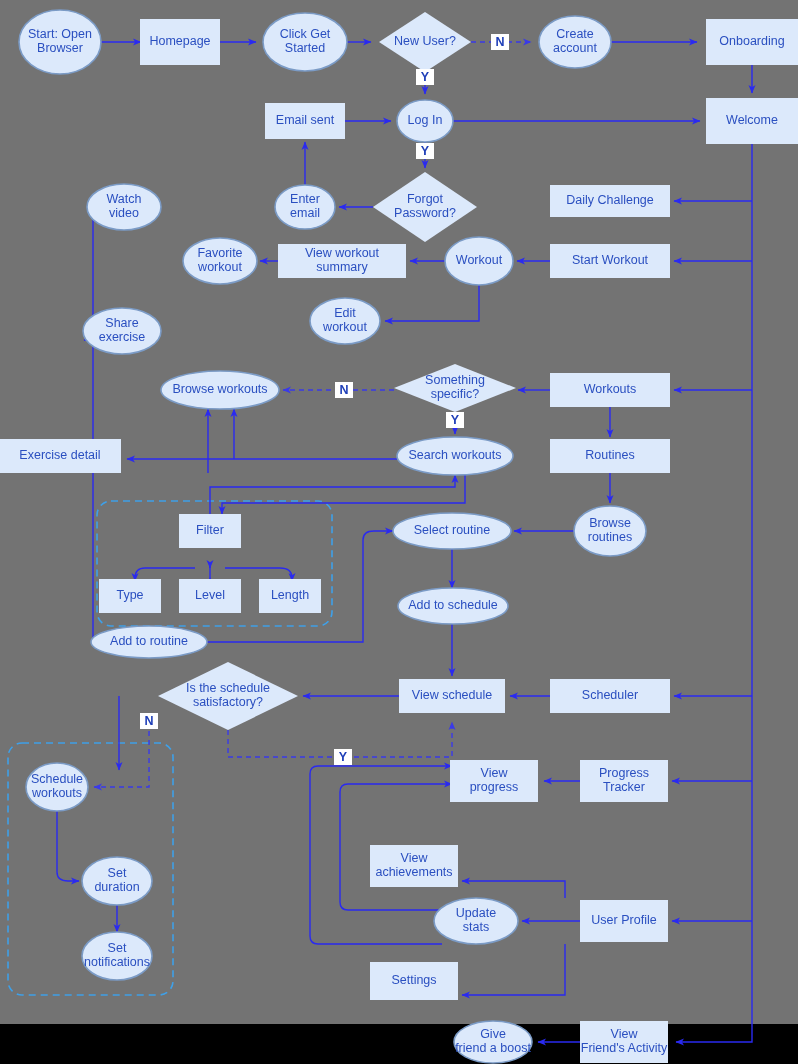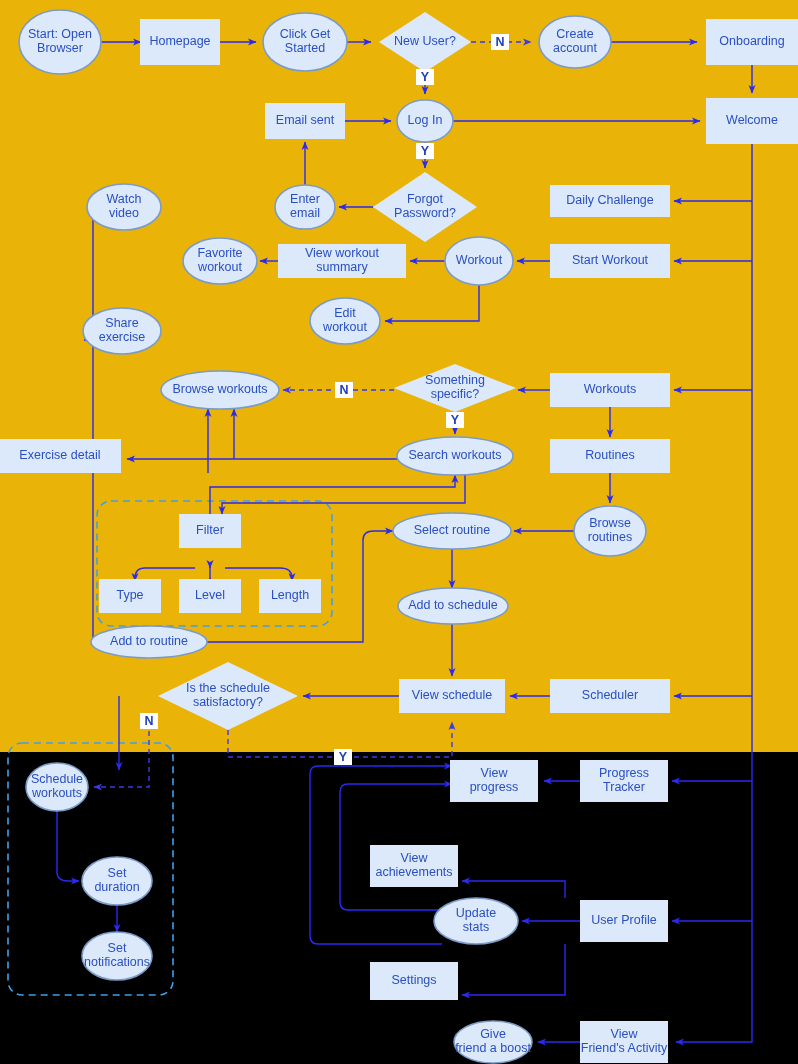--- a/index.html
+++ b/index.html
@@ -1,18 +1,18 @@
 <!DOCTYPE html>
 <html><head>
 <meta charset="utf-8">
 <style>
   html,body{margin:0;padding:0;background:#000;}
   body{width:798px;height:1064px;overflow:hidden;
        font-family:"Liberation Sans","DejaVu Sans",sans-serif;}
-  #canvas{position:relative;width:798px;height:752px;background:#eab308;}
+  #canvas{position:relative;width:798px;height:1024px;background:#737373;}
   svg{position:absolute;left:0;top:0;width:798px;height:1064px;}
   .nodeText{font-family:"Liberation Sans","DejaVu Sans",sans-serif;
             font-size:12.5px;fill:#2a4fc0;text-anchor:middle;dominant-baseline:middle;}
   .labelText{font-family:"Liberation Sans","DejaVu Sans",sans-serif;
              font-size:12.5px;font-weight:bold;fill:#1f3fb8;
              text-anchor:middle;dominant-baseline:middle;}
   .shape-rect{fill:#dce9fb;stroke:none;}
   .shape-ell{fill:#dce9fb;stroke:#7b9bc6;stroke-width:1.6;}
   .shape-dia{fill:#dce9fb;stroke:none;}
   .lblbox{fill:#ffffff;stroke:none;}

